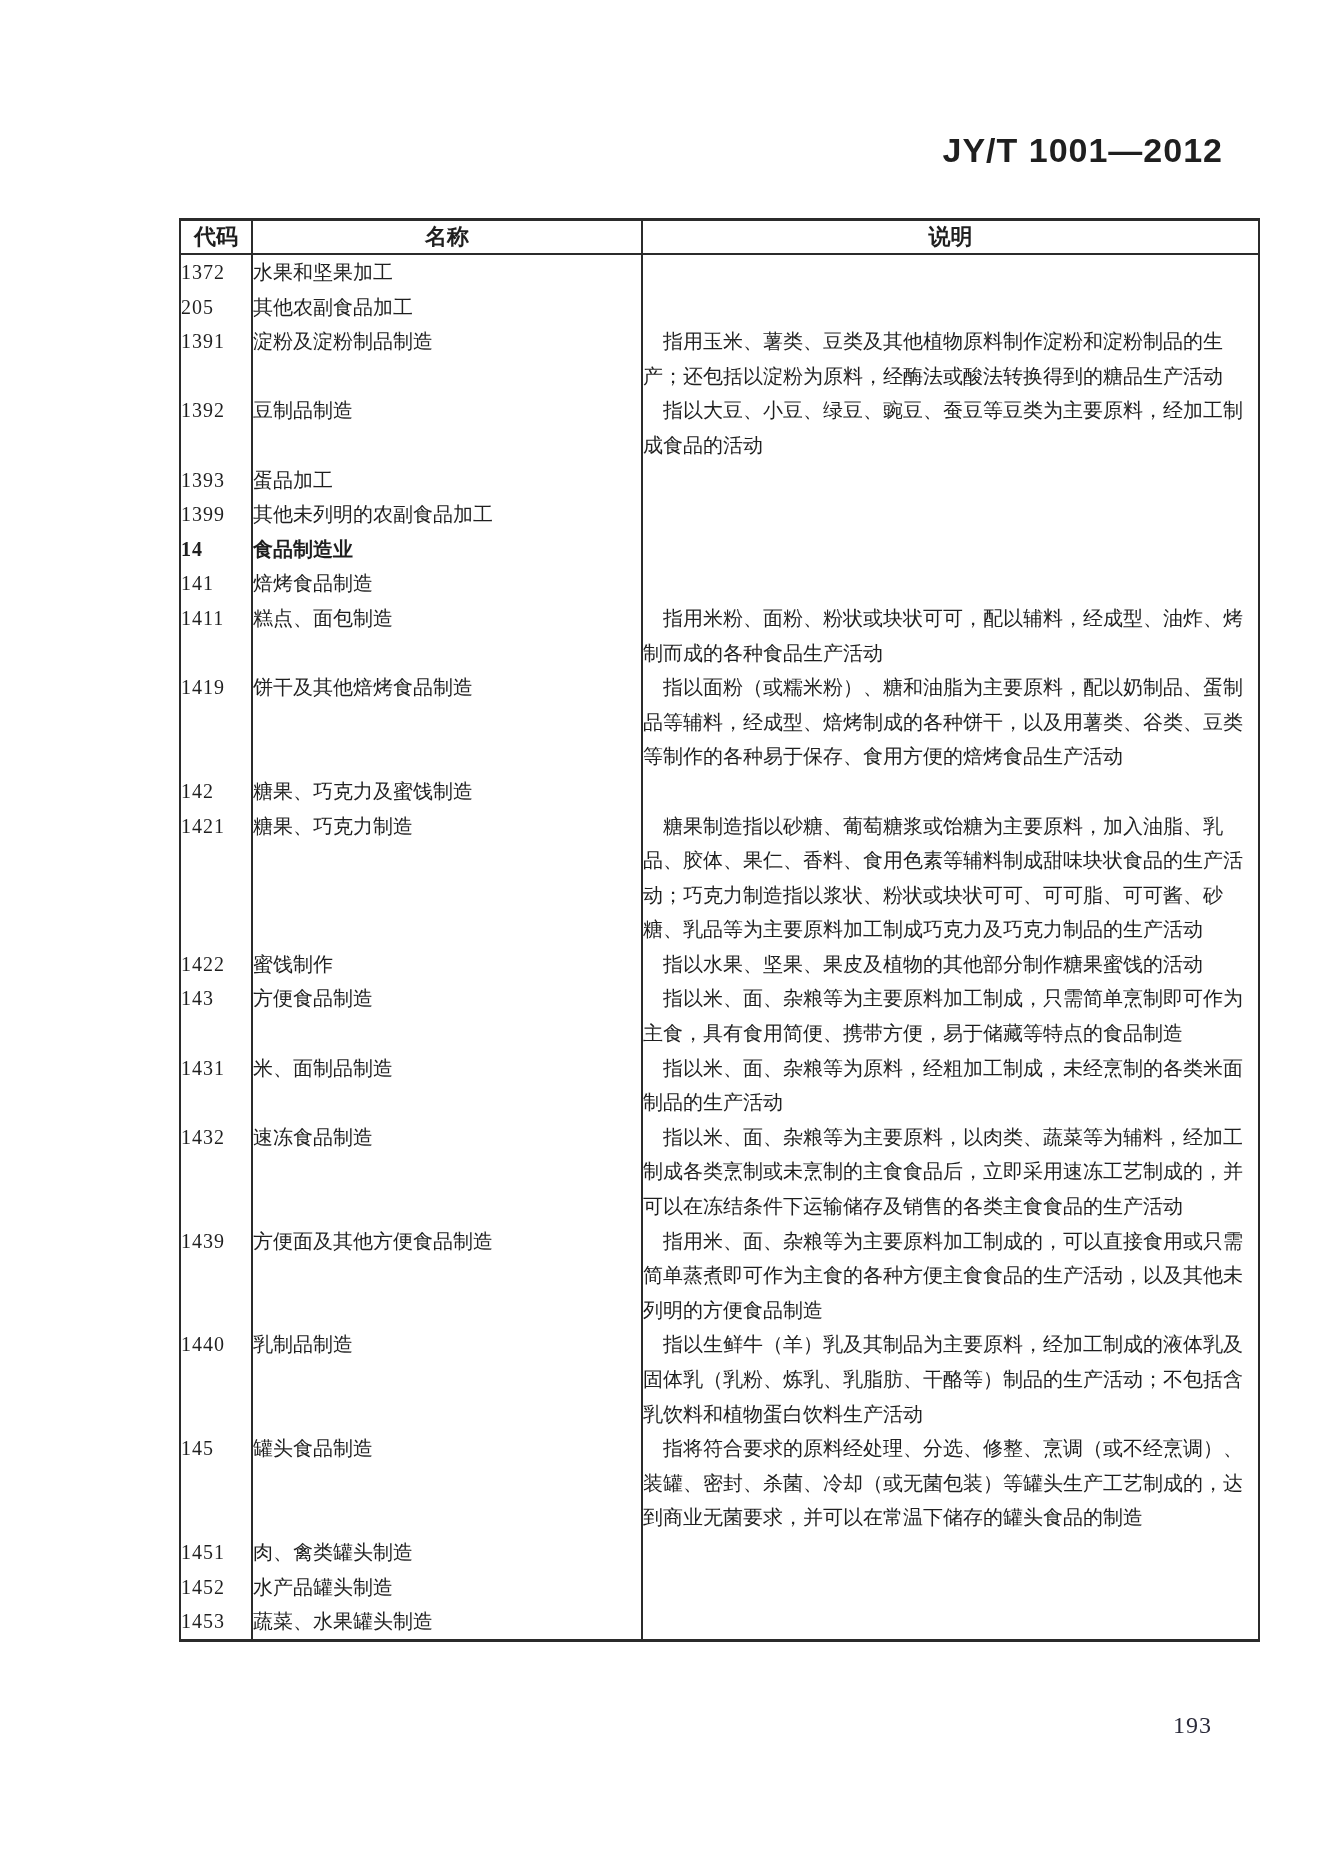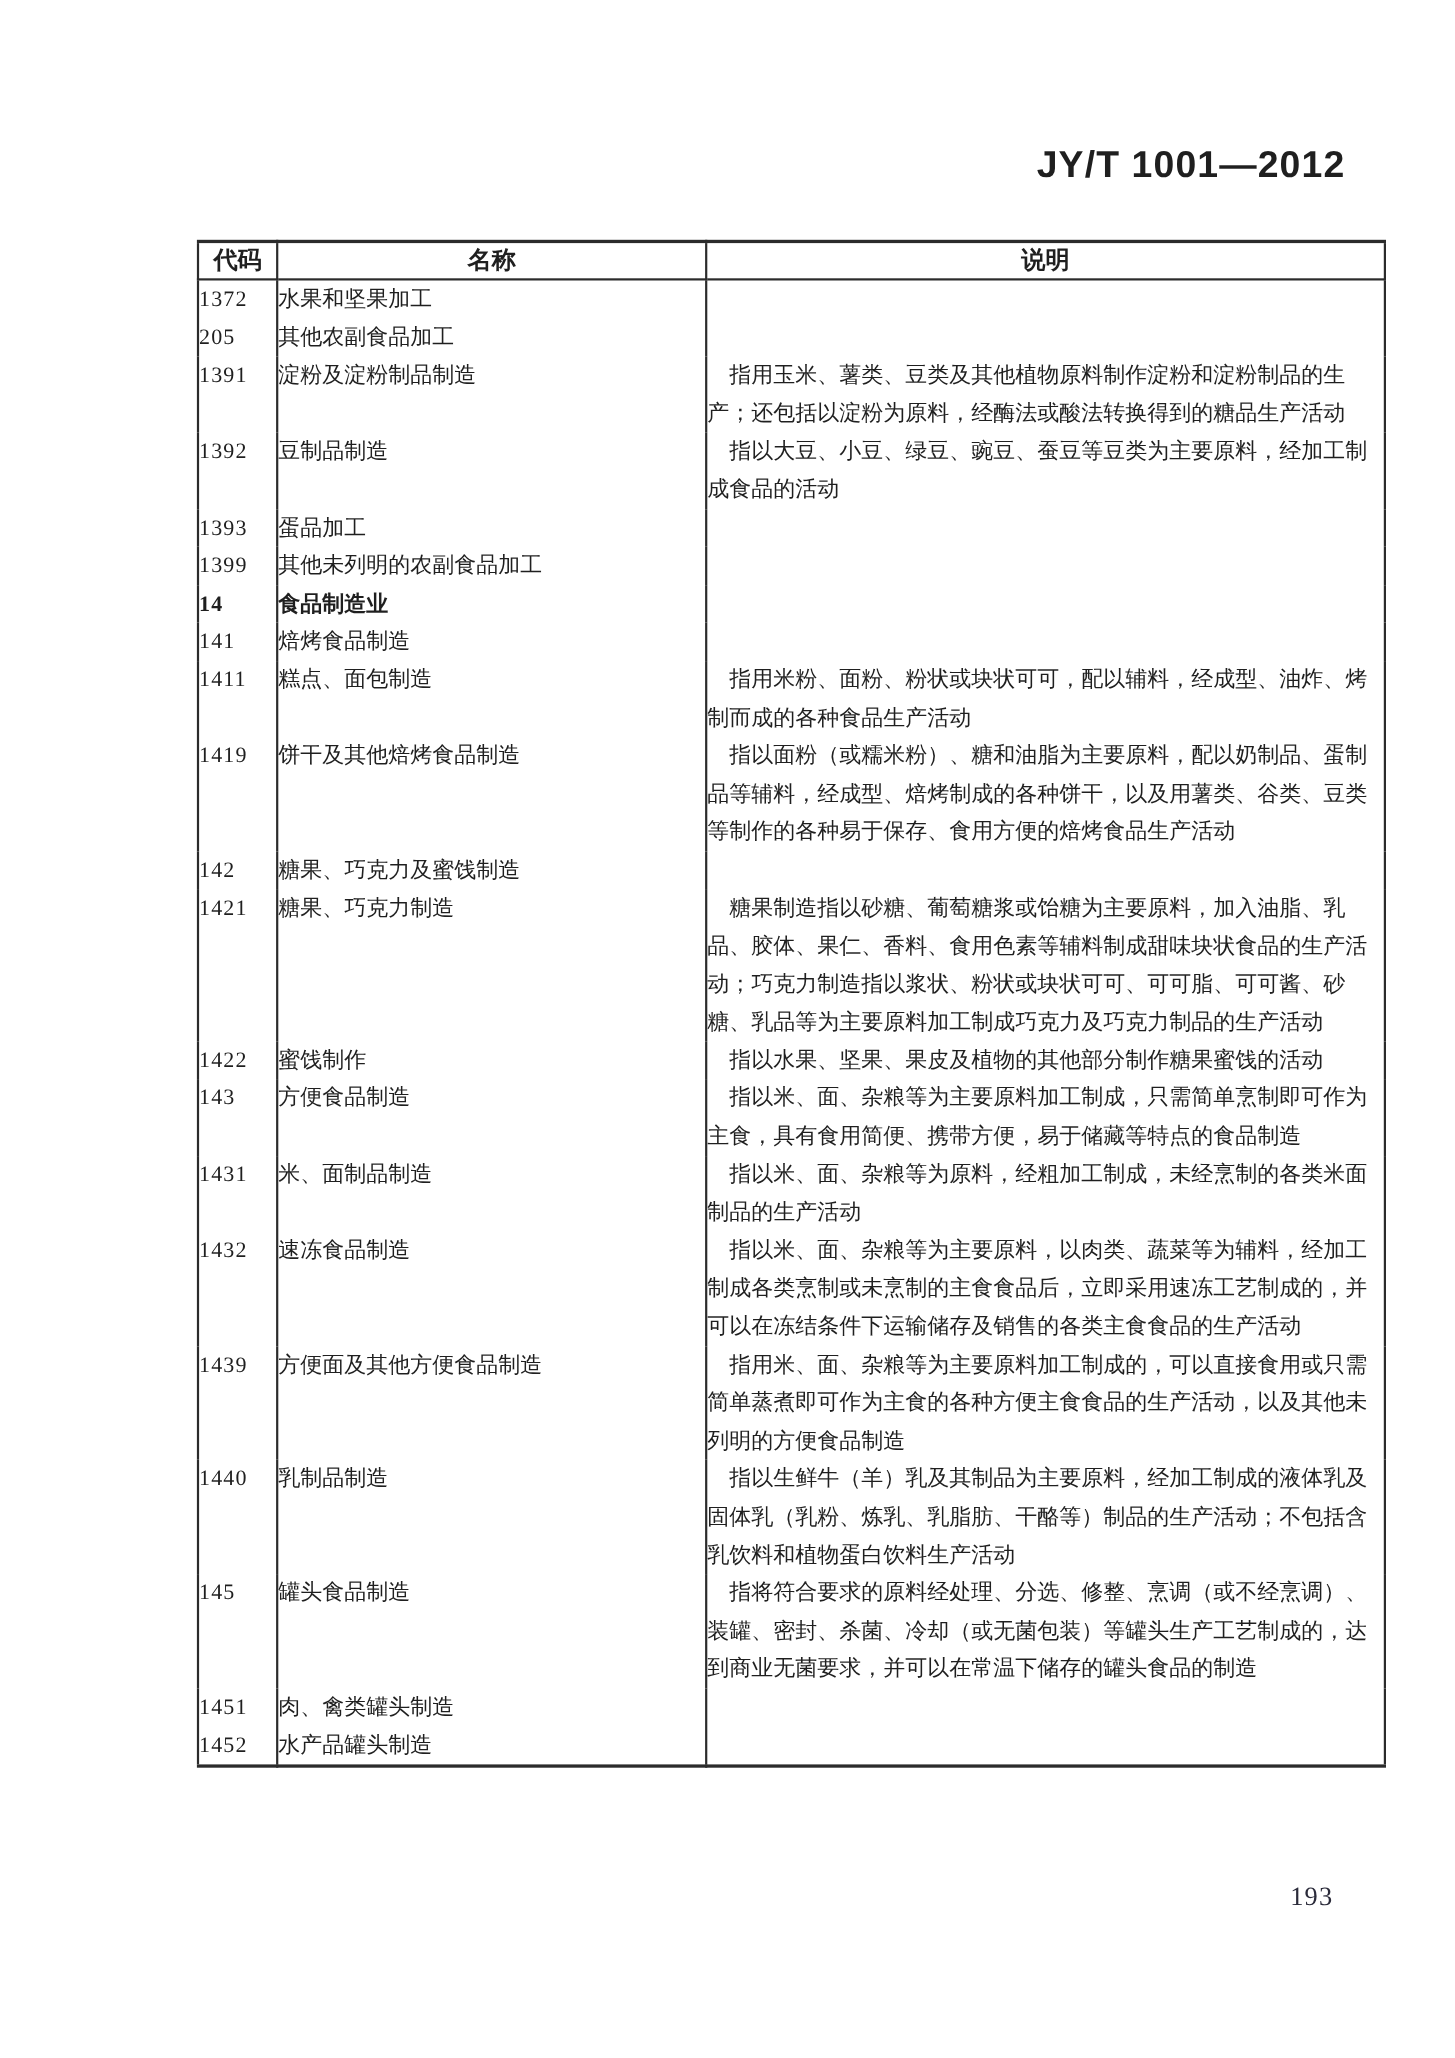--- a/index.html
+++ b/index.html
@@ -198,16 +198,21 @@
       <tr>
     <td class="code-cell">1451</td>
     <td class="name-cell">肉、禽类罐头制造</td>
     <td class="desc-cell"></td>
   </tr>
       <tr>
     <td class="code-cell">1452</td>
     <td class="name-cell">水产品罐头制造</td>
     <td class="desc-cell"></td>
   </tr>
+      <tr>
+    <td class="code-cell">1453</td>
+    <td class="name-cell">蔬菜、水果罐头制造</td>
+    <td class="desc-cell"></td>
+  </tr>
     </tbody>
 </table>
 
 <div class="page-number">193</div>
 
 </body></html>

